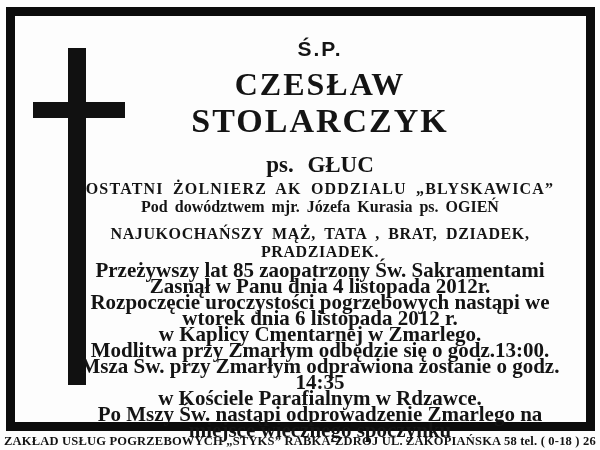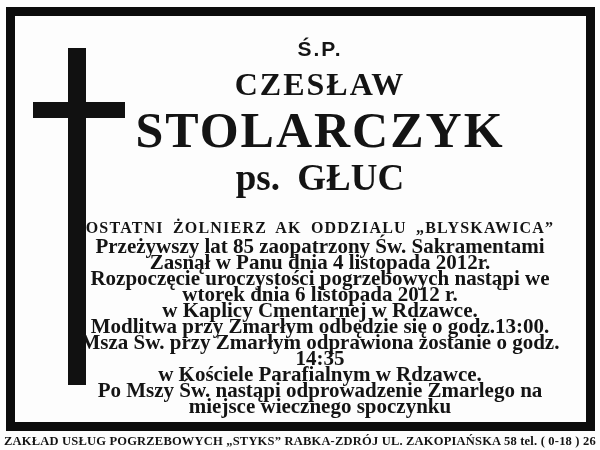--- a/index.html
+++ b/index.html
@@ -17,23 +17,23 @@
   .cross-h{position:absolute;left:18px;top:86px;width:92px;height:16px;background:#111;}
   .content{
     position:absolute;left:70px;top:16px;width:500px;
     text-align:center;font-weight:bold;
   }
   .sp{
     font-family:"Liberation Sans", sans-serif;
     font-size:21px;letter-spacing:2px;margin-top:21px;line-height:1.1;
   }
   .name1{font-size:32px;letter-spacing:2px;margin-top:6px;line-height:1.15;}
-  .name2{font-size:50px;letter-spacing:2px;line-height:1.08;}
-  .ps{font-size:37px;word-spacing:8px;margin-top:0;line-height:1.15;}
-  .unit{font-size:16px;letter-spacing:1.2px;word-spacing:4px;margin-top:20px;line-height:1.15;}
+  .name2{font-size:34px;letter-spacing:2px;line-height:1.08;}
+  .ps{font-size:23px;word-spacing:8px;margin-top:12px;line-height:1.15;}
+  .unit{font-size:16px;letter-spacing:1.2px;word-spacing:4px;margin-top:2px;line-height:1.15;}
   .command{font-size:16px;word-spacing:3px;line-height:1.15;}
   .family{font-size:16px;letter-spacing:0.6px;word-spacing:4px;margin-top:8px;line-height:1.15;}
   .bodyline{font-size:21px;line-height:16px;}
   .footer{
     position:absolute;left:0;top:434px;width:600px;text-align:center;
     font-weight:bold;font-size:12.5px;letter-spacing:0.2px;
     font-family:"Liberation Serif", serif;
   }
 </style>
 </head>
@@ -43,24 +43,26 @@
   <span class="cross-v"></span>
   <span class="cross-h"></span>
 </div>
 
 <div class="content">
   <div class="sp">Ś.P.</div>
   <div class="name1">CZESŁAW</div>
   <div class="name2">STOLARCZYK</div>
   <div class="ps">ps.  GŁUC</div>
   <div class="unit">OSTATNI  ŻOLNIERZ  AK  ODDZIALU  „BLYSKAWICA”</div>
+  <div class="command">Pod dowództwem  mjr. Józefa  Kurasia ps. OGIEŃ</div>
+  <div class="family">NAJUKOCHAŃSZY  MĄŻ, TATA , BRAT, DZIADEK, PRADZIADEK.</div>
 
   <div class="bodyline">Przeżywszy lat 85 zaopatrzony Św. Sakramentami Zasnął w Panu dnia 4 listopada 2012r.</div>
   <div class="bodyline">Rozpoczęcie uroczystości pogrzebowych nastąpi  we wtorek dnia 6 listopada 2012 r.</div>
-  <div class="bodyline">w Kaplicy Cmentarnej w Rdzawce.</div>
+  <div class="bodyline">w Kaplicy Cmentarnej w Zmarlego.</div>
   <div class="bodyline">Modlitwa przy Zmarłym odbędzie się o godz.13:00.</div>
   <div class="bodyline">Msza Św. przy Zmarłym odprawiona zostanie o godz. 14:35</div>
   <div class="bodyline">w Kościele Parafialnym w Rdzawce.</div>
   <div class="bodyline">Po Mszy Św. nastąpi odprowadzenie Zmarlego na miejsce wiecznego spoczynku</div>
 
 </div>
 
 <div class="footer">ZAKŁAD USŁUG POGRZEBOWYCH „STYKS” RABKA-ZDRÓJ UL. ZAKOPIAŃSKA 58 tel. ( 0-18 ) 26 79 260 kom.  609 106 956</div>
 
 </body></html>

